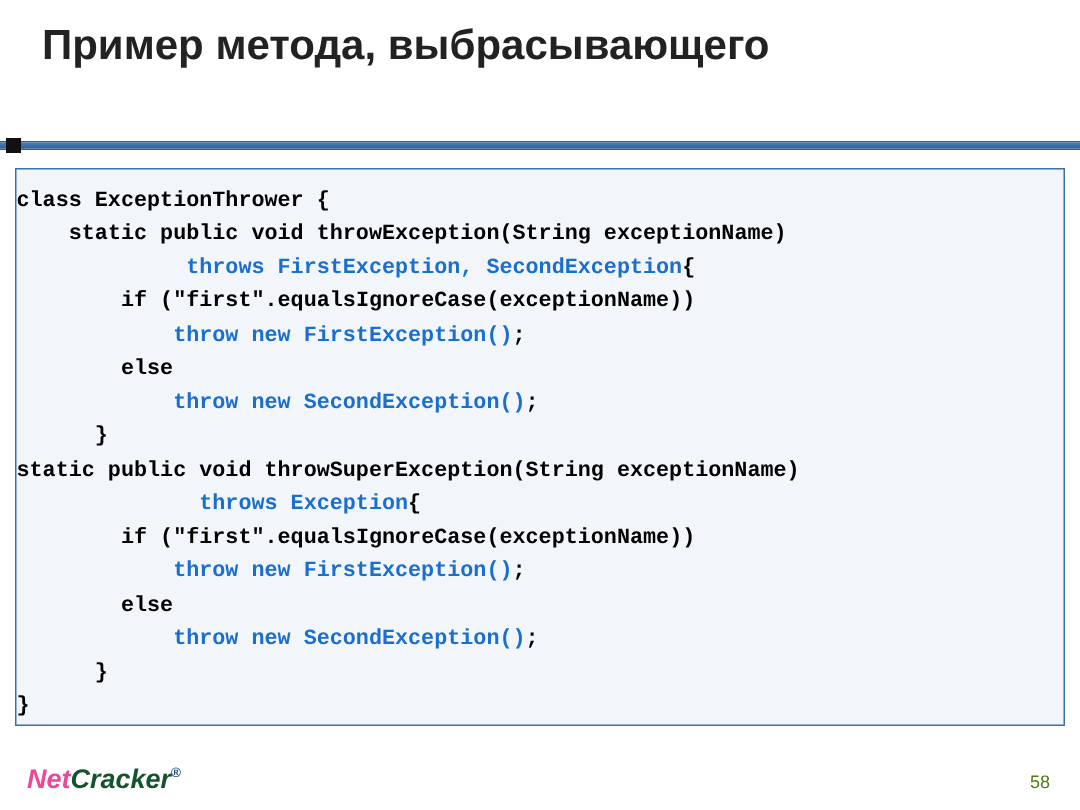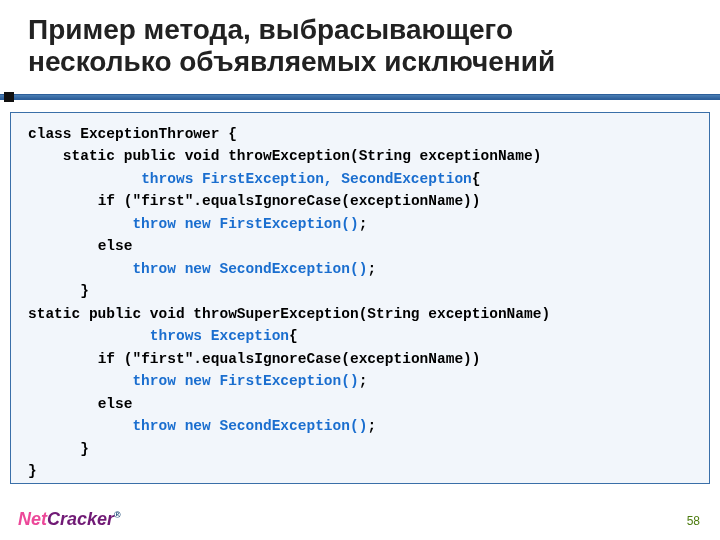--- a/index.html
+++ b/index.html
@@ -30,21 +30,21 @@
     background: #111;
     z-index: 2;
   }
   .code-box {
     position: absolute;
     left: 10px; right: 10px;
     top: 112px;
     bottom: 56px;
     background: #f2f6fb;
     border: 1.5px solid #3a6fa8;
-    padding: 10px 17px;
+    padding: 10px 0;
     font-family: "Courier New", monospace;
     font-size: 14.5px;
     line-height: 1.55;
     color: #000;
     font-weight: bold;
     white-space: pre-wrap;
   }
   .kw-blue { color: #1a6ecf; font-weight: bold; }
   .footer {
     position: absolute;
@@ -54,37 +54,36 @@
   .logo {
     position: absolute;
     left: 18px; bottom: 10px;
     font-size: 18px;
     font-weight: bold;
     font-style: italic;
     color: #1f4c7a;
     font-family: Arial, sans-serif;
   }
   .logo .net { color: #ec4899; }
-  .logo .cracker { color: #701a75; font-style: italic; }
+  .logo .cracker { color: #14532d; font-style: italic; }
   .logo .reg { font-size: 9px; vertical-align: super; font-style: normal; }
   .pagenum {
     position: absolute;
     right: 20px; bottom: 12px;
     font-size: 12px;
     color: #4d7c0f;
   }
 </style>
 </head>
 <body>
 
 <div class="slide">
 
   <div class="title">
     <span>Пример метода, выбрасывающего</span><br>
-    <span>несколько объявляемых исключений</span>
   </div>
 
   <div class="accent-bar"></div>
   <div class="accent-sq"></div>
 
   <div class="code-box"><span>class ExceptionThrower {</span>
 <span>    static public void throwException(String exceptionName)</span>
 <span>             </span><span class="kw-blue">throws FirstException, SecondException</span><span>{</span>
 <span>        if ("first".equalsIgnoreCase(exceptionName))</span>
 <span>            </span><span class="kw-blue">throw new FirstException()</span><span>;</span>

